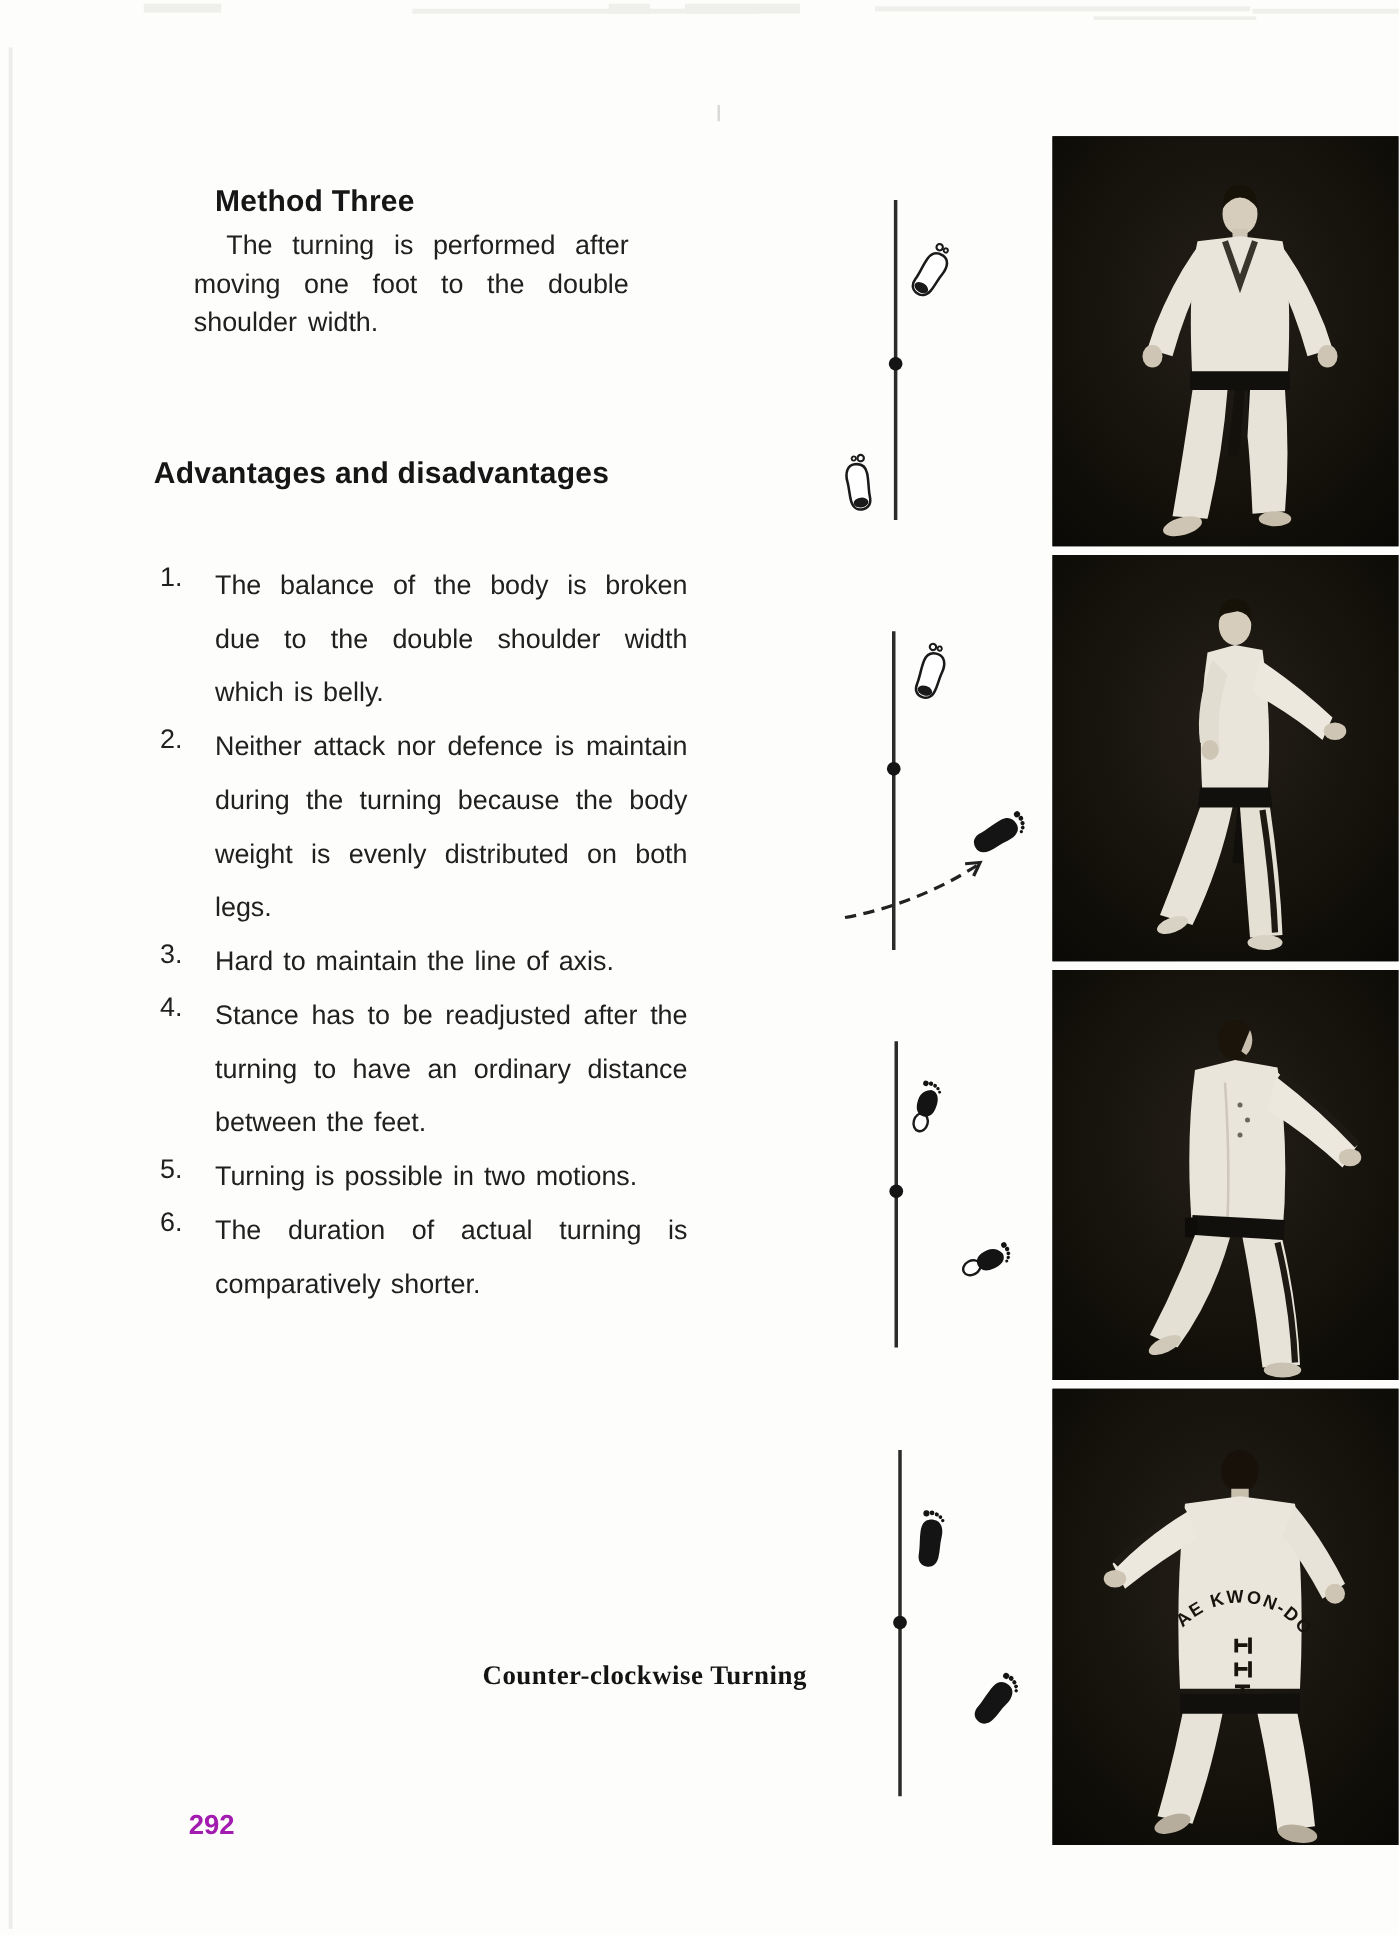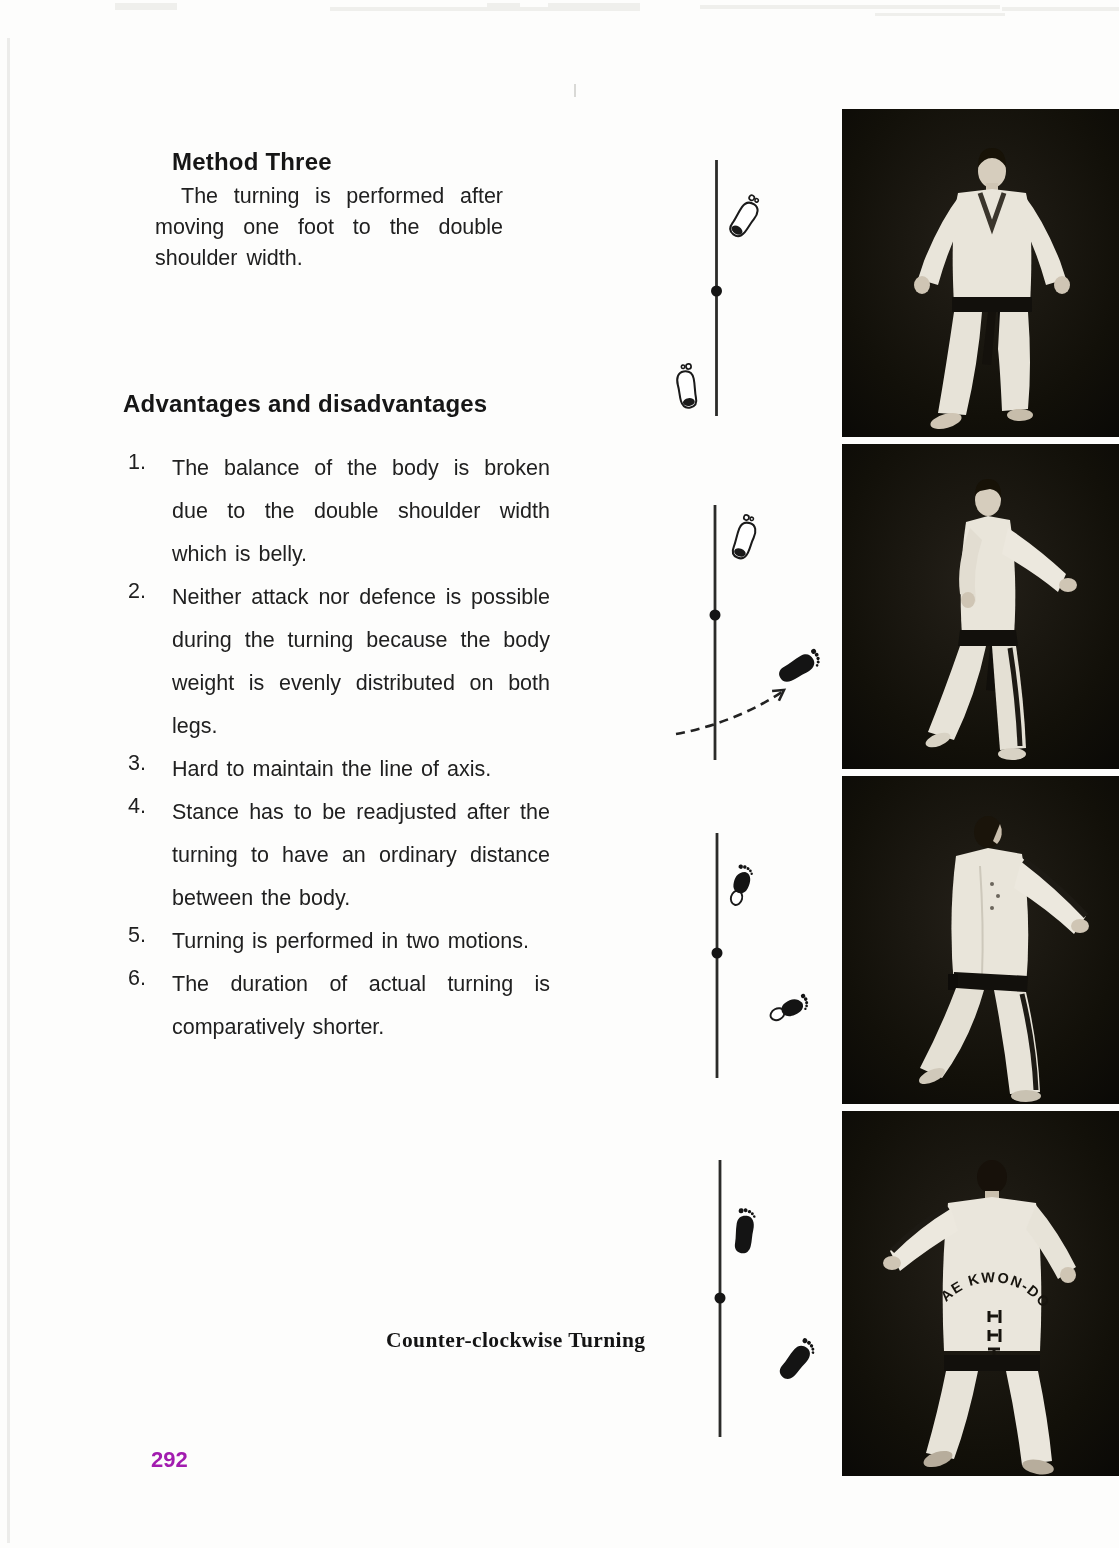--- a/index.html
+++ b/index.html
@@ -41,42 +41,42 @@
     <div class="abs artifact" style="left:700px;top:5px;width:300px;height:4px;"></div>
     <div class="abs artifact" style="left:1002px;top:7px;width:117px;height:4px;"></div>
     <div class="abs artifact" style="left:875px;top:13px;width:130px;height:3px;"></div>
   </div>
   <div class="abs edge-line" style="left:7px;top:38px;width:3px;height:1505px;"></div>
   <div class="abs tick" style="left:574px;top:84px;width:2px;height:13px;"></div>
 
   <div class="abs heading" style="left:172px;top:148px;">Method Three</div>
   <div class="abs bodytext indent" style="left:155px;top:181px;width:348px;">The turning is performed after moving one foot to the double shoulder width.</div>
 
-  <div class="abs heading" style="left:123px;top:365px;margin-top:25px;">Advantages and disadvantages</div>
+  <div class="abs heading" style="left:123px;top:365px;">Advantages and disadvantages</div>
 
   <div class="abs list" style="left:128px;top:447px;width:422px;">
     <div class="list-row">
       <span class="list-num">1.</span>
       <span class="list-text">The balance of the body is broken due to the double shoulder width which is belly.</span>
     </div>
     <div class="list-row">
       <span class="list-num">2.</span>
-      <span class="list-text">Neither attack nor defence is possible during the turning because the body weight is evenly distributed on both legs.</span>
+      <span class="list-text">Neither attack nor defence is maintain during the turning because the body weight is evenly distributed on both legs.</span>
     </div>
     <div class="list-row">
       <span class="list-num">3.</span>
       <span class="list-text">Hard to maintain the line of axis.</span>
     </div>
     <div class="list-row">
       <span class="list-num">4.</span>
-      <span class="list-text">Stance has to be readjusted after the turning to have an ordinary distance between the body.</span>
+      <span class="list-text">Stance has to be readjusted after the turning to have an ordinary distance between the feet.</span>
     </div>
     <div class="list-row">
       <span class="list-num">5.</span>
-      <span class="list-text">Turning is performed in two motions.</span>
+      <span class="list-text">Turning is possible in two motions.</span>
     </div>
     <div class="list-row">
       <span class="list-num">6.</span>
       <span class="list-text">The duration of actual turning is comparatively shorter.</span>
     </div>
   </div>
 
   <div class="abs caption" style="left:386px;top:1328px;">Counter-clockwise Turning</div>
   <div class="abs pagenum" style="left:151px;top:1447px;">292</div>
 

